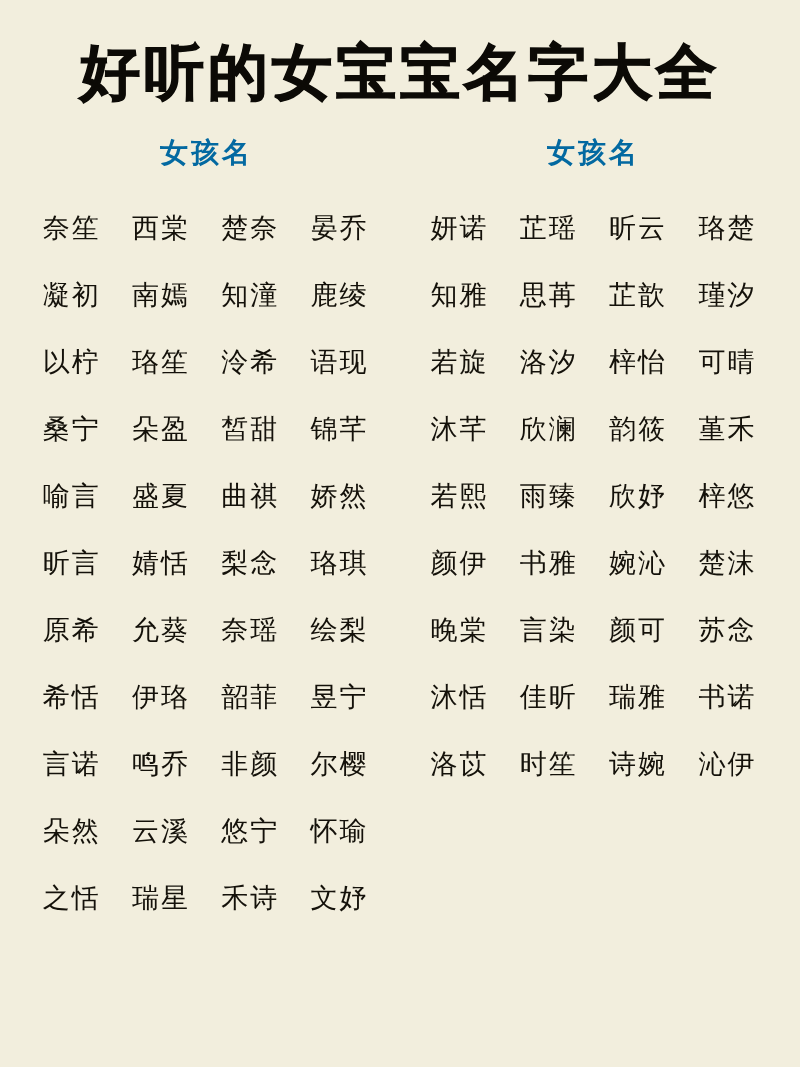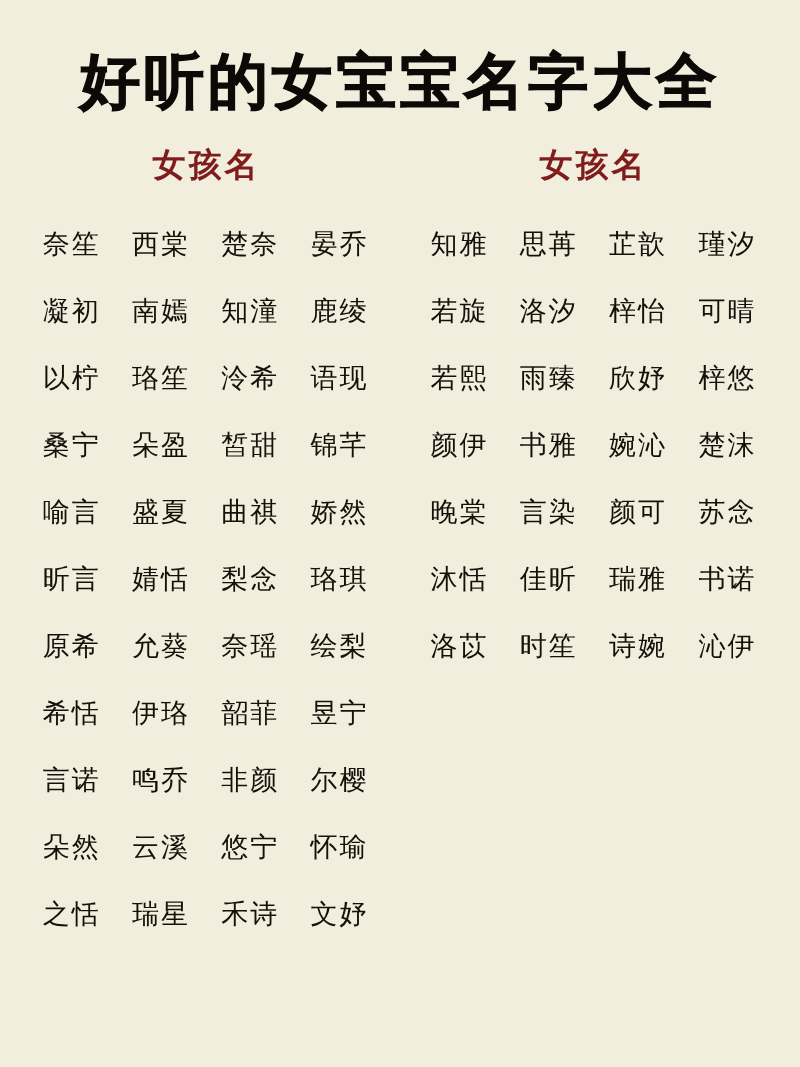--- a/index.html
+++ b/index.html
@@ -22,43 +22,43 @@
     display: flex;
     flex-direction: column;
   }
   .title {
     text-align: center;
     font-size: 60px;
     line-height: 1.05;
     font-weight: 700;
     letter-spacing: 4px;
     color: #0c0a06;
-    margin: 10px 0 6px 0;
+    margin: 1px 0 6px 0;
     font-family: "DejaVu Serif", "Liberation Serif", serif;
     -webkit-text-stroke: 1.2px #0c0a06;
   }
   .columns {
     display: flex;
     flex-direction: row;
     justify-content: space-between;
     margin-top: 24px;
     flex: 1;
   }
   .column {
     width: 48%;
     display: flex;
     flex-direction: column;
   }
   .col-head {
     text-align: center;
-    font-size: 33px;
+    font-size: 28px;
     font-weight: 700;
     letter-spacing: 3px;
     margin-bottom: 22px;
-    color: #7f1d1d;
+    color: #0369a1;
   }
   .rows {
     display: flex;
     flex-direction: column;
     gap: 0;
     flex: 1;
   }
   .name-row {
     display: flex;
     flex-direction: row;
@@ -152,30 +152,42 @@
           <span class="name">禾诗</span>
           <span class="name">文妤</span>
         </div>
       </div>
     </div>
 
     <div class="column col-right">
       <div class="col-head">女孩名</div>
       <div class="rows">
         <div class="name-row">
+          <span class="name">妍诺</span>
+          <span class="name">芷瑶</span>
+          <span class="name">昕云</span>
+          <span class="name">珞楚</span>
+        </div>
+        <div class="name-row">
           <span class="name">知雅</span>
           <span class="name">思苒</span>
           <span class="name">芷歆</span>
           <span class="name">瑾汐</span>
         </div>
         <div class="name-row">
           <span class="name">若旋</span>
           <span class="name">洛汐</span>
           <span class="name">梓怡</span>
           <span class="name">可晴</span>
+        </div>
+        <div class="name-row">
+          <span class="name">沐芊</span>
+          <span class="name">欣澜</span>
+          <span class="name">韵筱</span>
+          <span class="name">堇禾</span>
         </div>
         <div class="name-row">
           <span class="name">若熙</span>
           <span class="name">雨臻</span>
           <span class="name">欣妤</span>
           <span class="name">梓悠</span>
         </div>
         <div class="name-row">
           <span class="name">颜伊</span>
           <span class="name">书雅</span>

